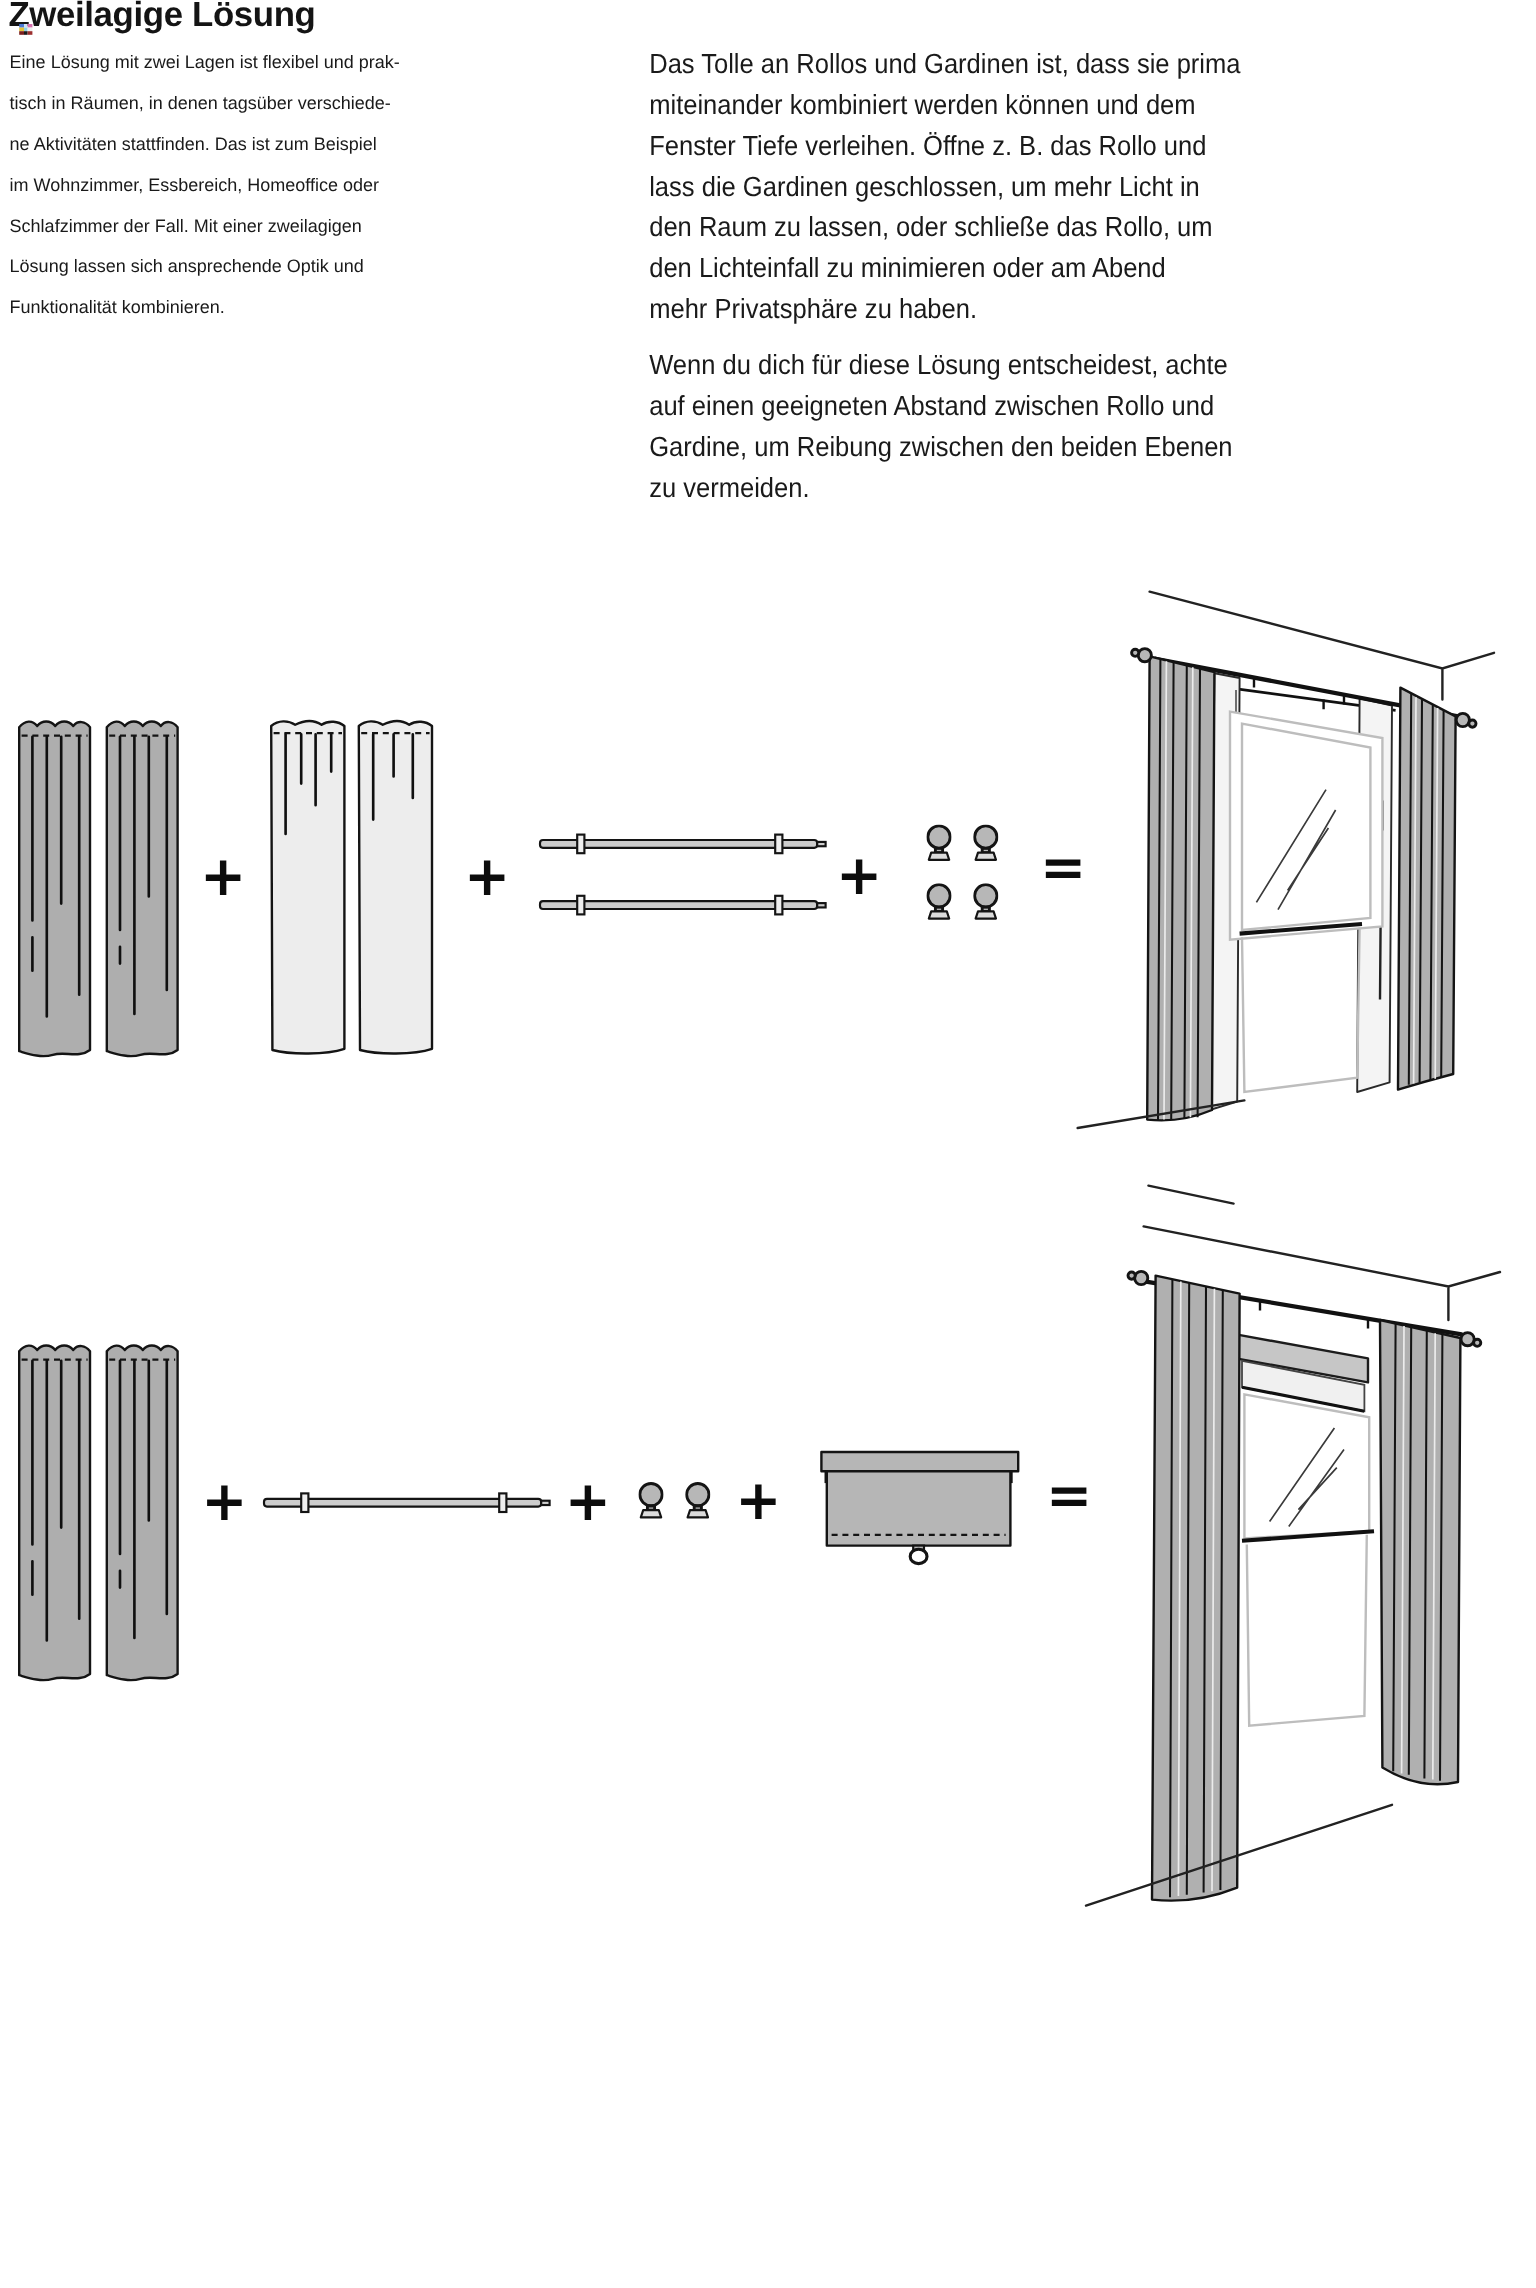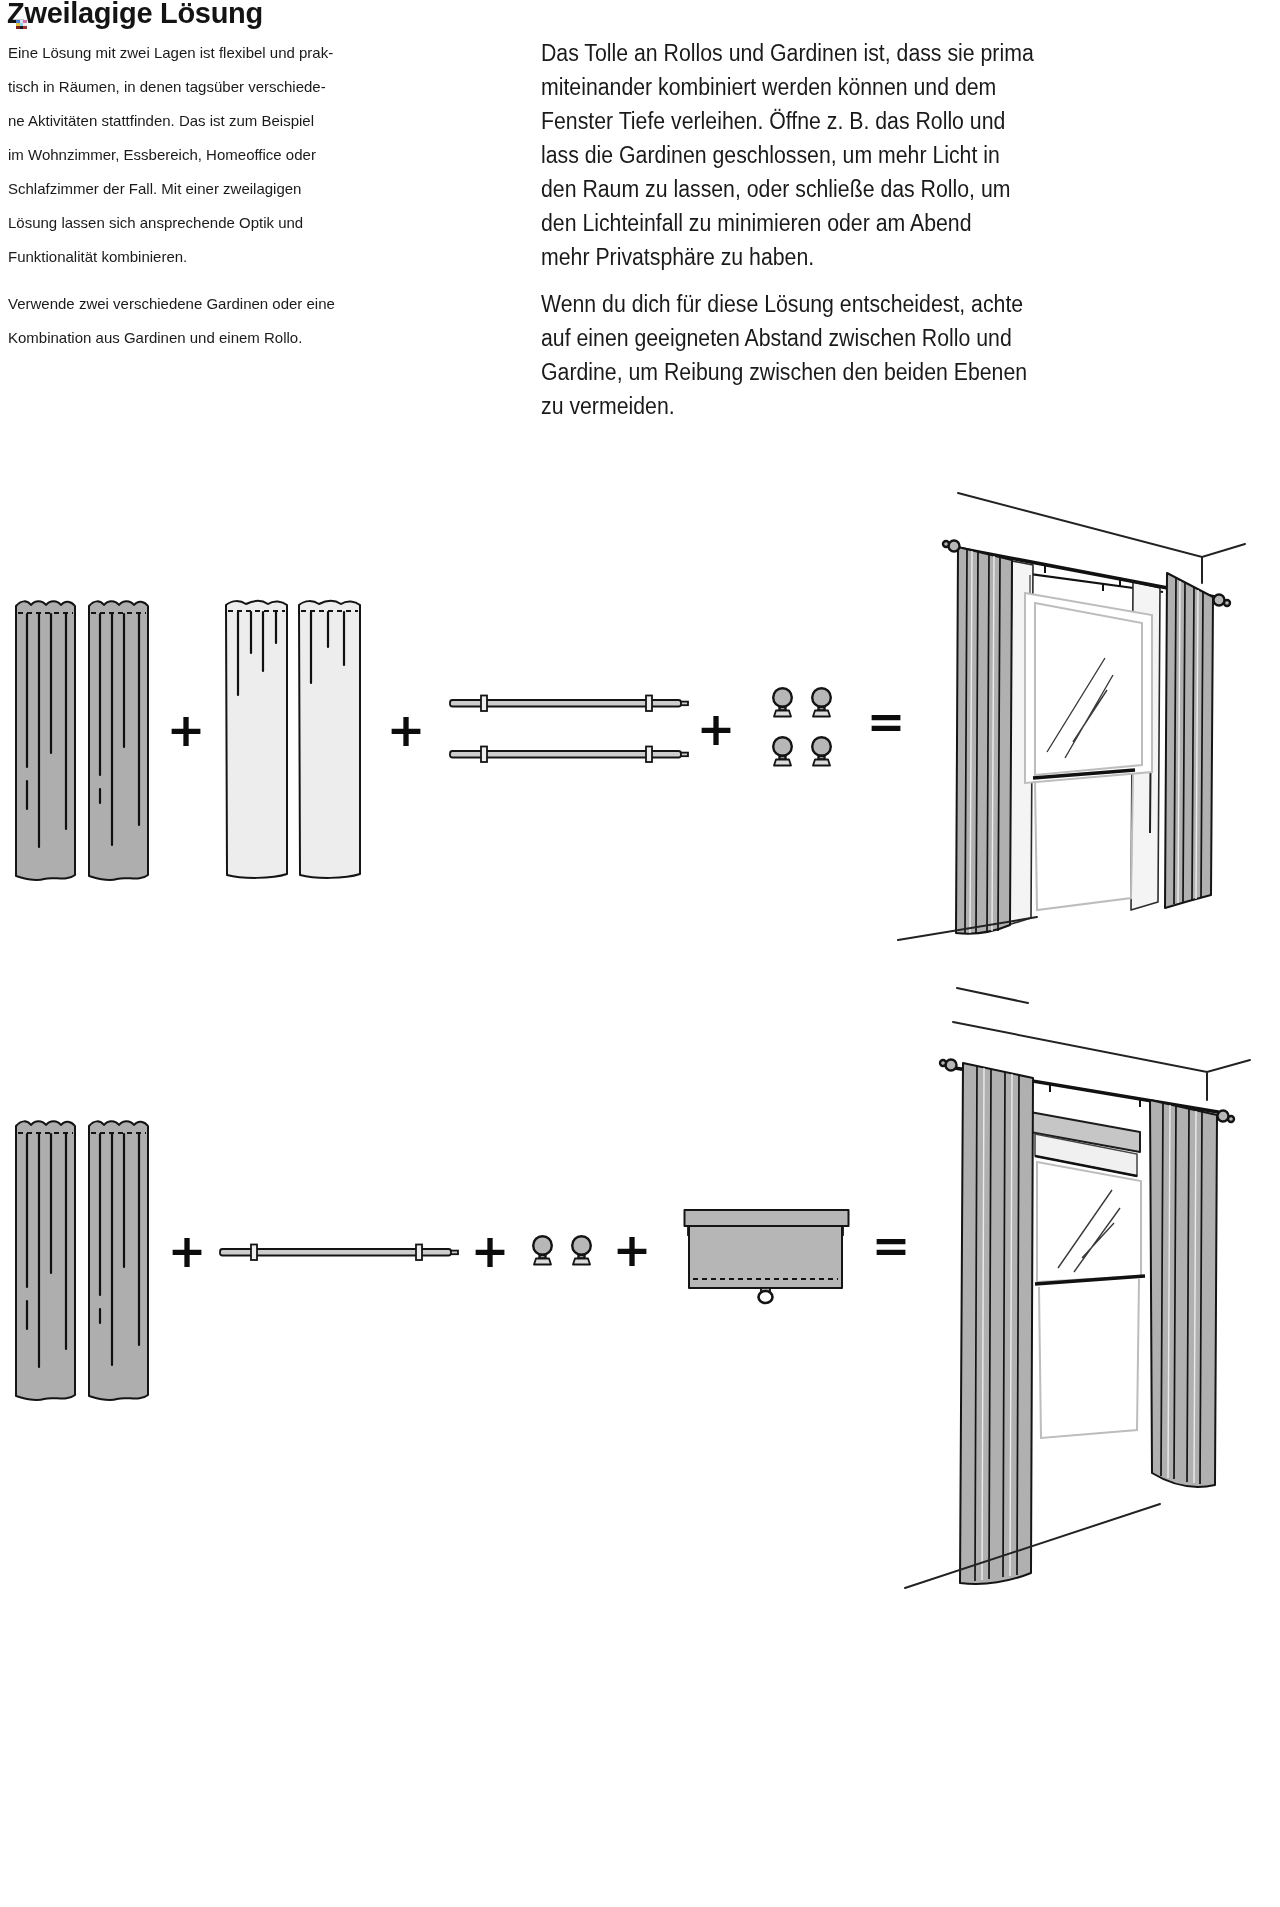--- a/index.html
+++ b/index.html
@@ -79,22 +79,20 @@
 </div>
 
 <div class="col col-left">
   <p>Eine Lösung mit zwei Lagen ist flexibel und prak-
 tisch in Räumen, in denen tagsüber verschiede-
 ne Aktivitäten stattfinden. Das ist zum Beispiel
 im Wohnzimmer, Essbereich, Homeoffice oder
 Schlafzimmer der Fall. Mit einer zweilagigen
 Lösung lassen sich ansprechende Optik und
 Funktionalität kombinieren.</p>
-  <p>Verwende zwei verschiedene Gardinen oder eine
-Kombination aus Gardinen und einem Rollo.</p>
 </div>
 
 <div class="col col-right">
   <p>Das Tolle an Rollos und Gardinen ist, dass sie prima
 miteinander kombiniert werden können und dem
 Fenster Tiefe verleihen. Öffne z. B. das Rollo und
 lass die Gardinen geschlossen, um mehr Licht in
 den Raum zu lassen, oder schließe das Rollo, um
 den Lichteinfall zu minimieren oder am Abend
 mehr Privatsphäre zu haben.</p>

